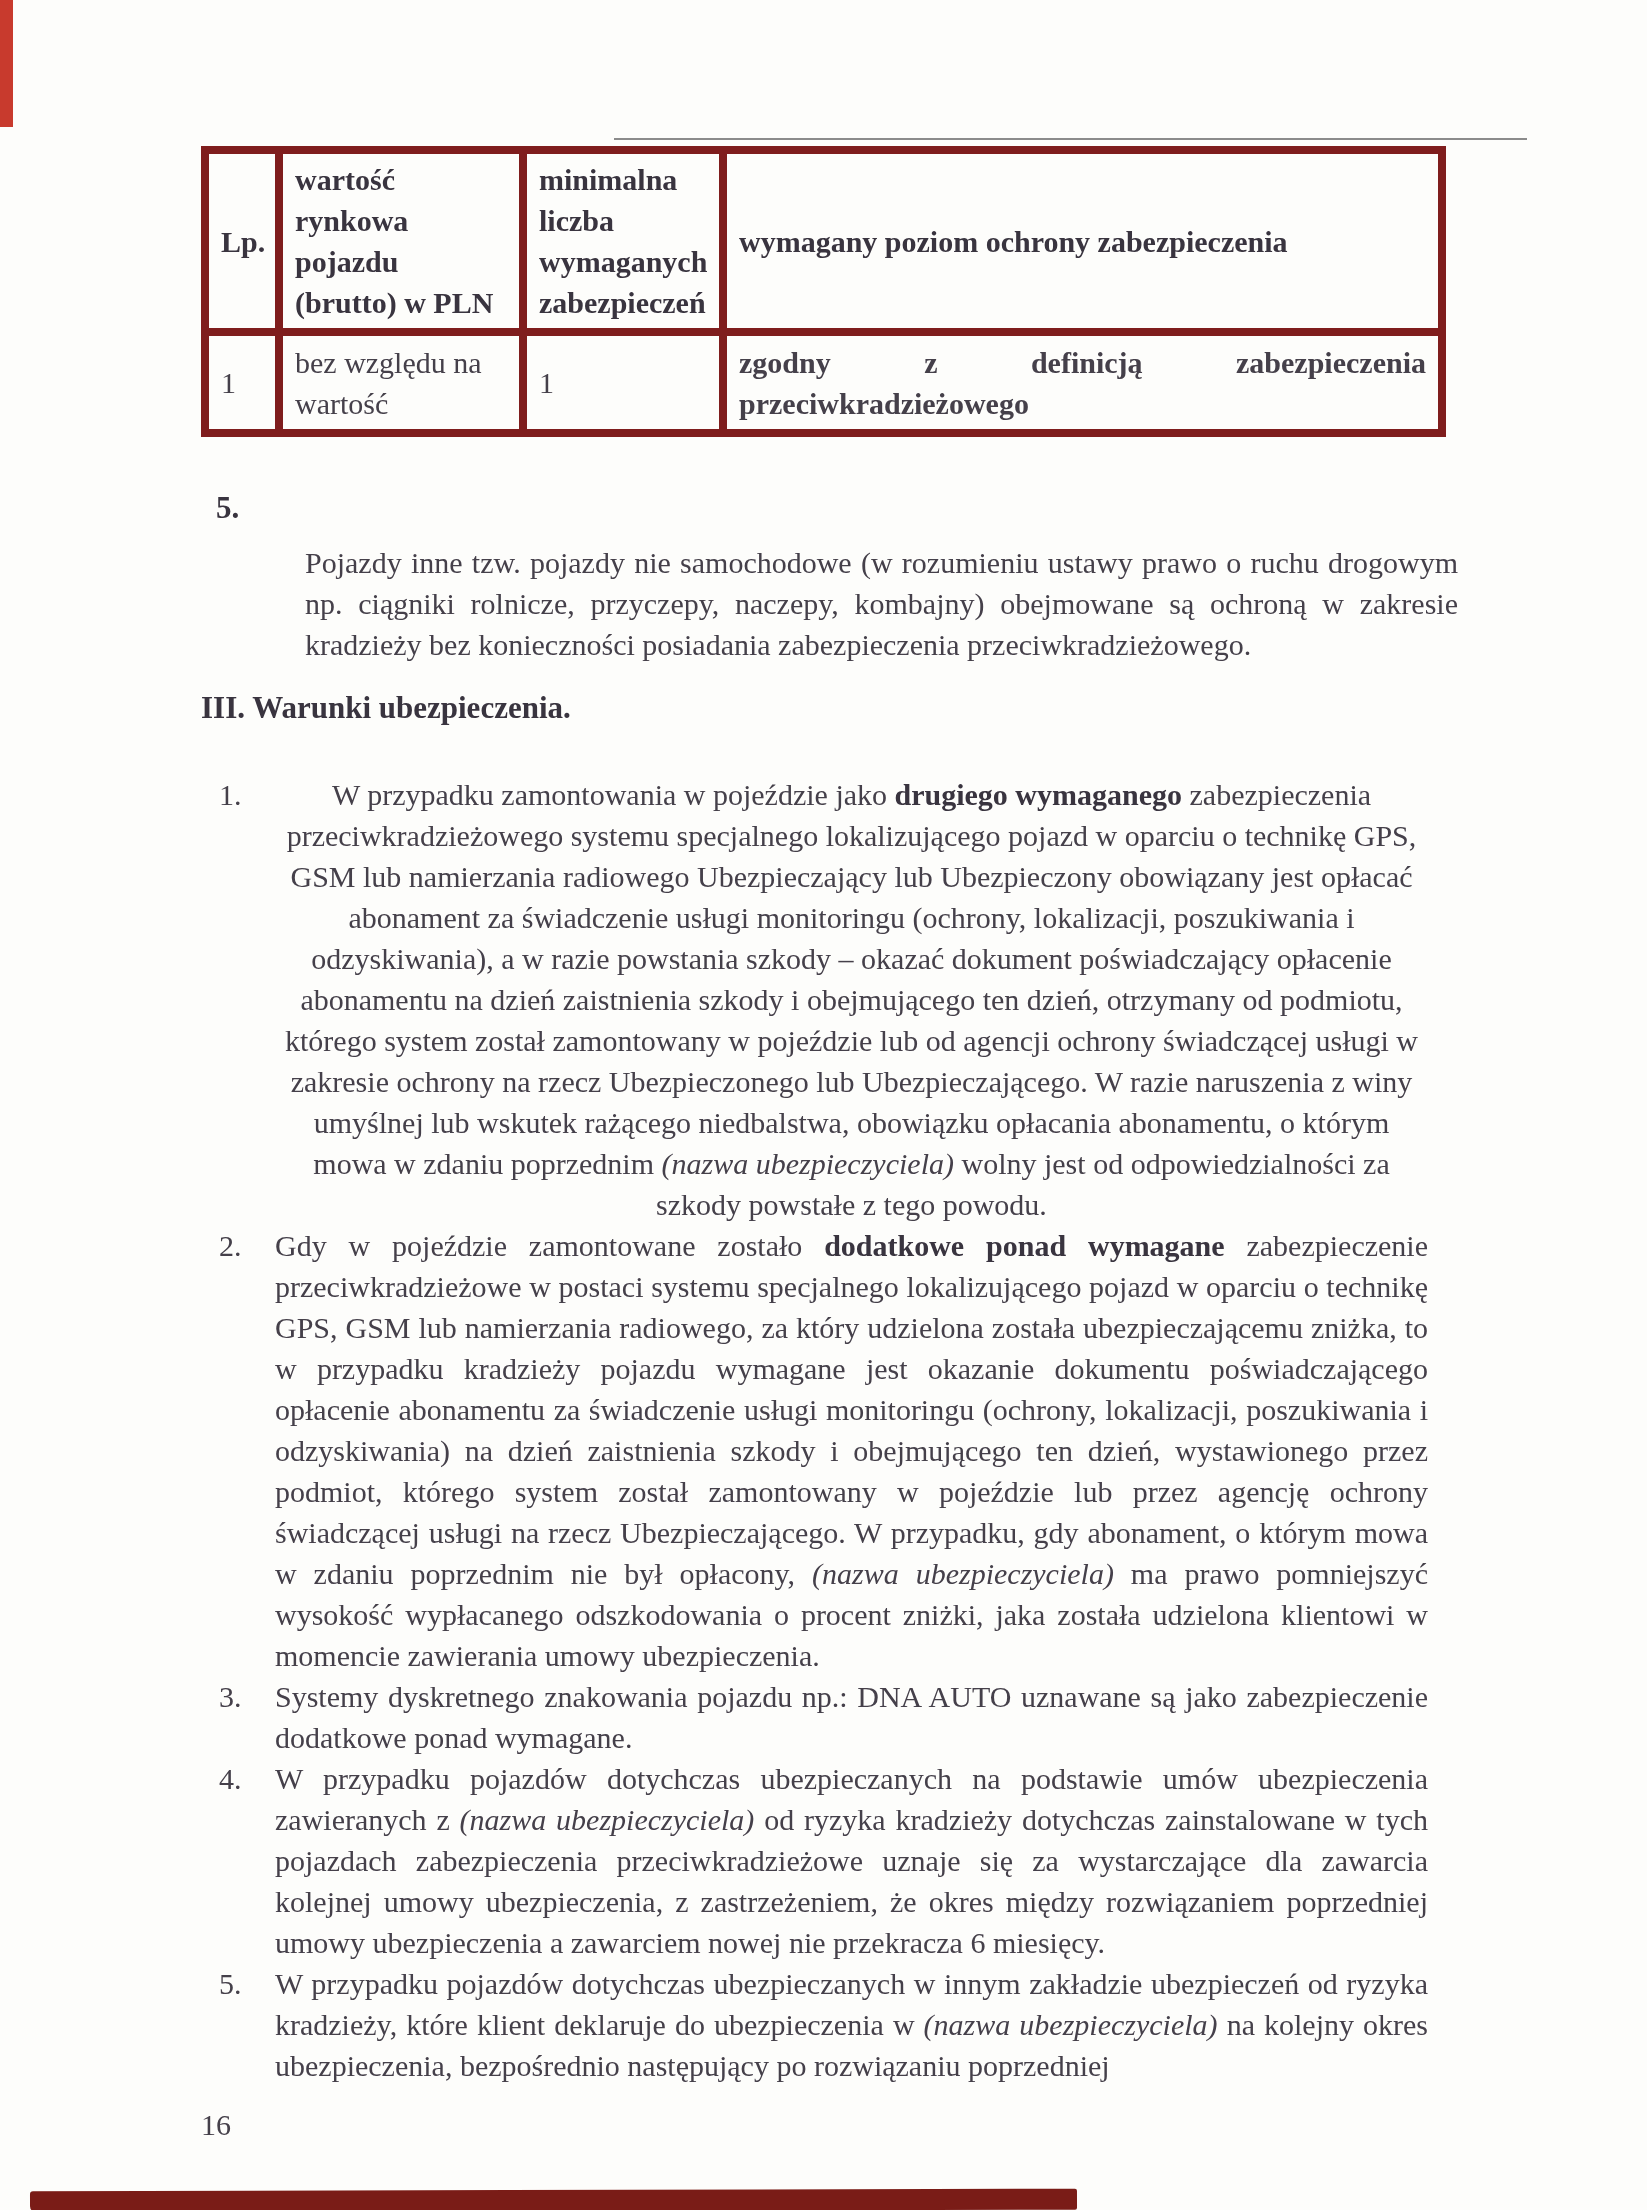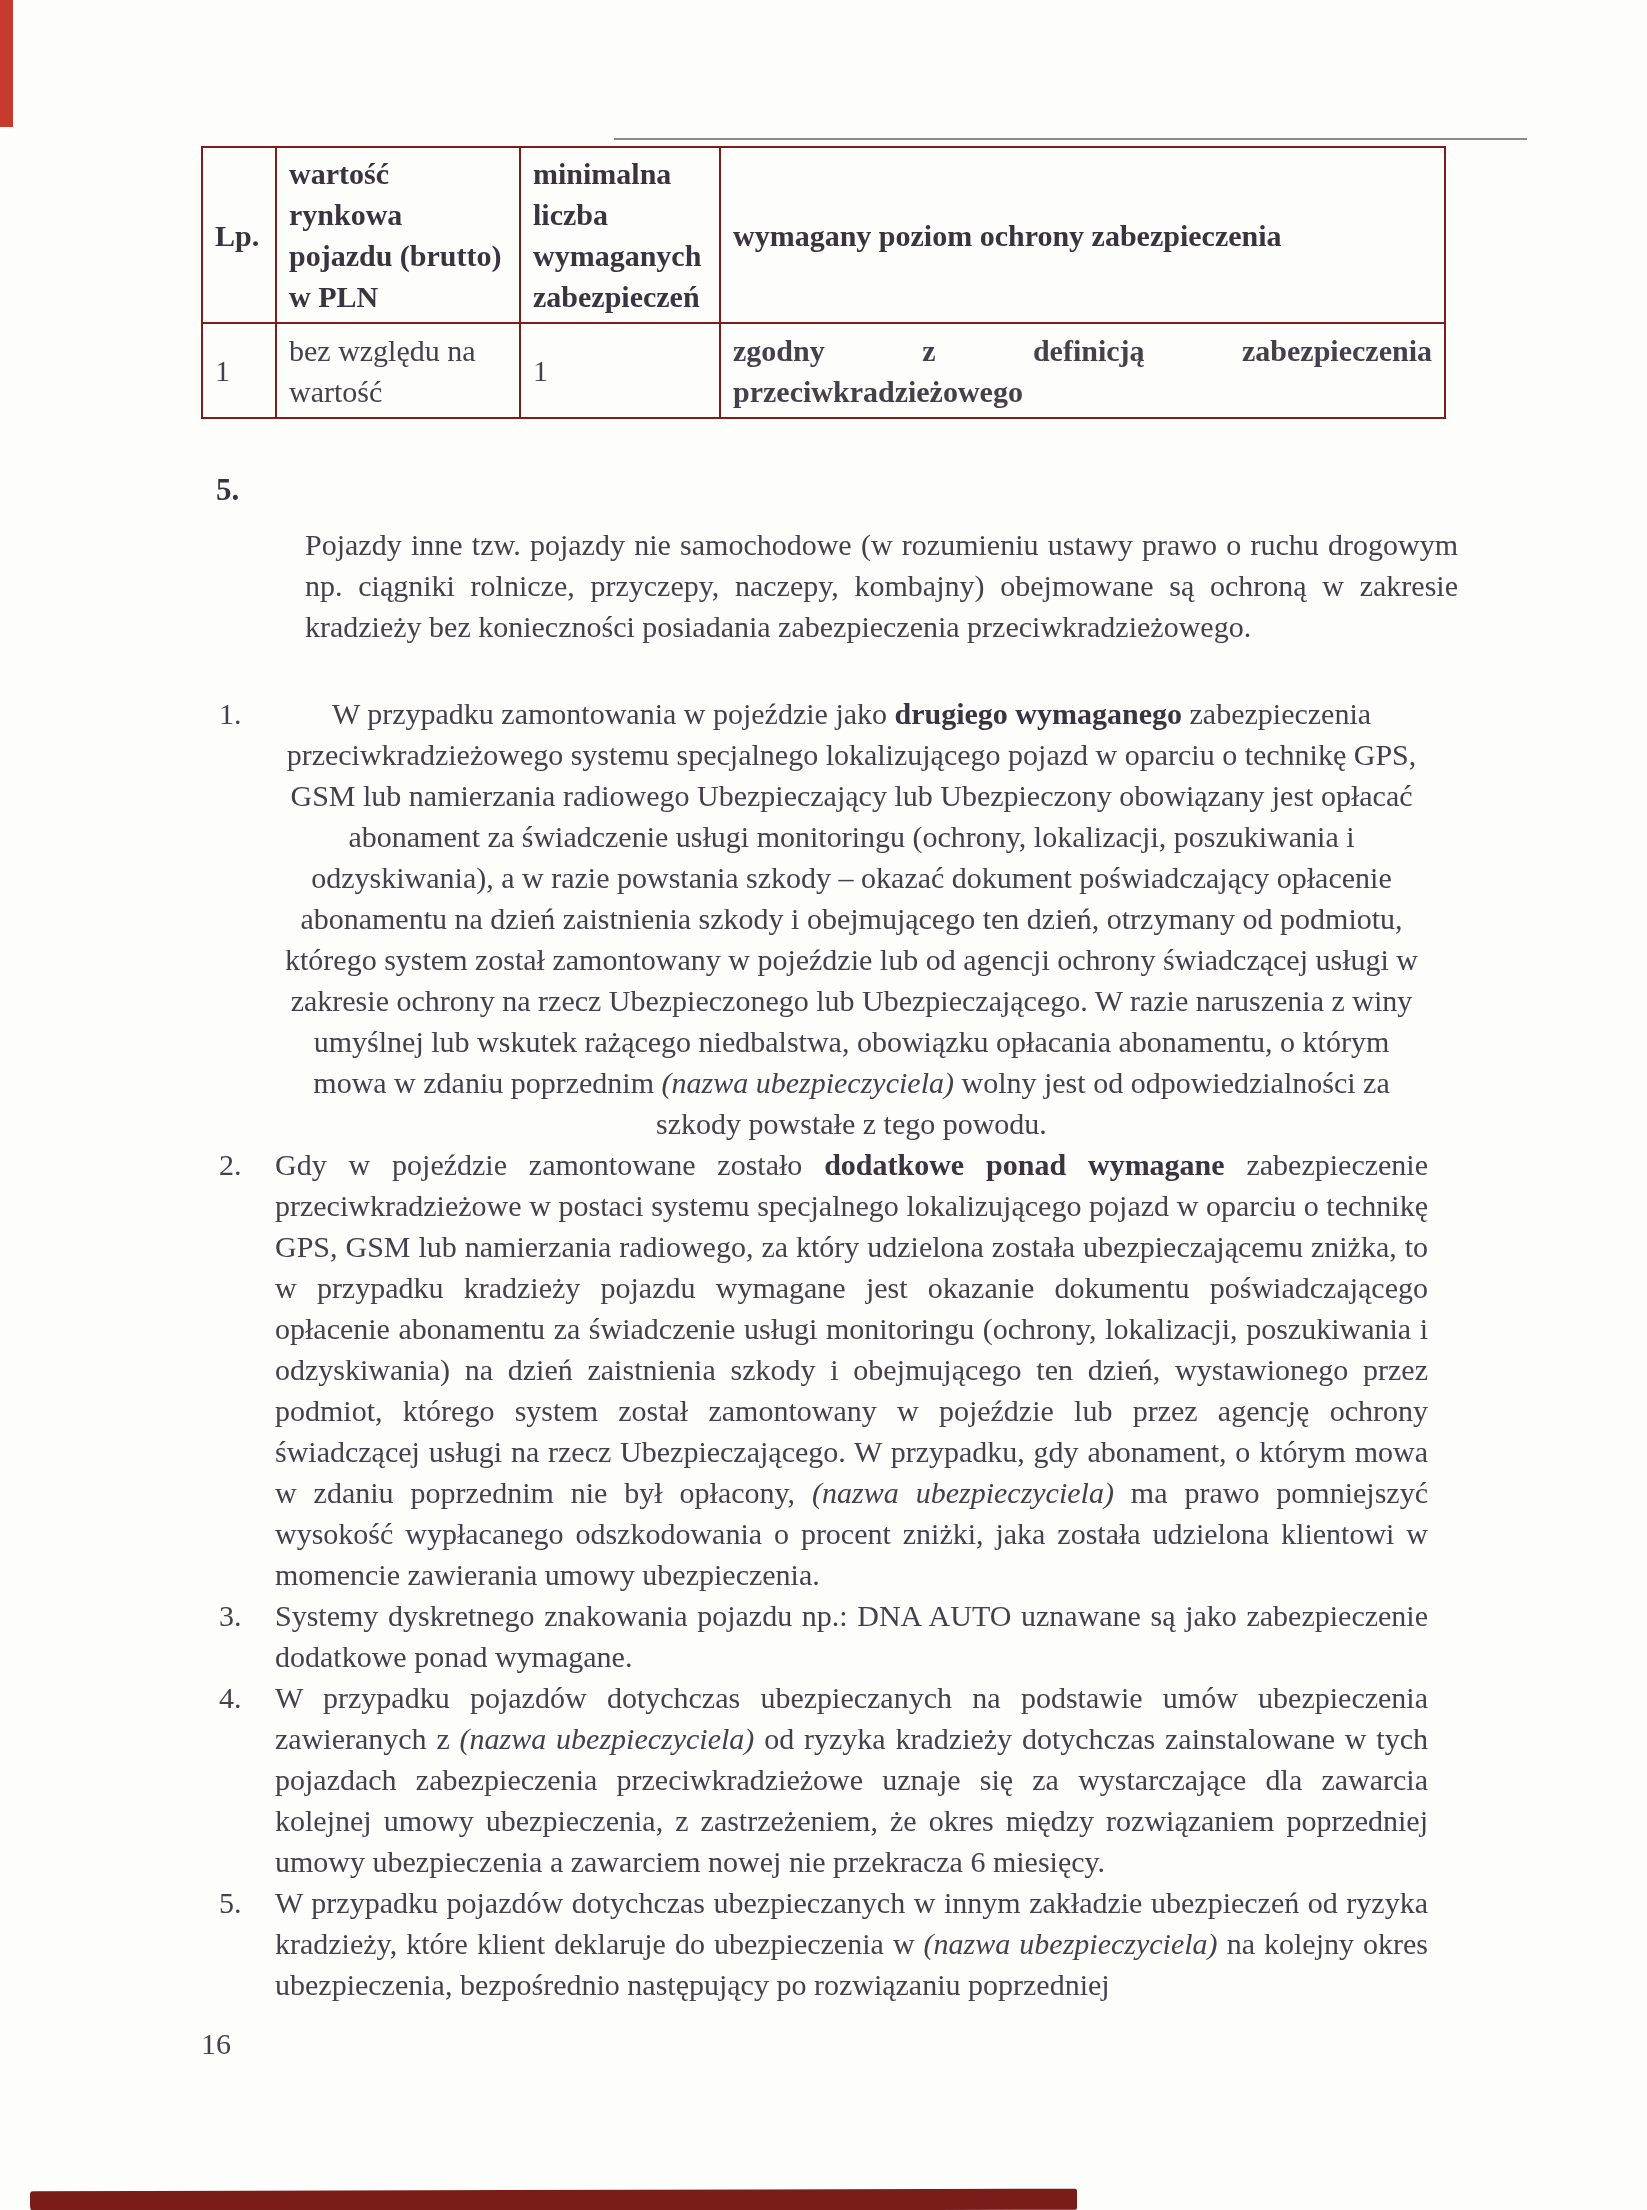--- a/index.html
+++ b/index.html
@@ -22,21 +22,21 @@
   table.doc-table{
     border-collapse:collapse;
     table-layout:fixed;
     width:1245px;
     font-size:30px;
   }
   .doc-table col.c1{width:74px;}
   .doc-table col.c2{width:244px;}
   .doc-table col.c3{width:200px;}
   .doc-table th,.doc-table td{
-    border:2px solid #7f1d1d;
+    border:8px solid #7f1d1d;
     padding:5px 12px;
     vertical-align:middle;
     text-align:left;
     font-weight:normal;
   }
   .doc-table th{
     font-weight:bold;
     color:#39343f;
     height:115px;
   }
@@ -133,20 +133,21 @@
       </tbody>
     </table>
 
     <div class="sec5">
       <div class="sec-head">
         <span class="num">5.</span>
       </div>
       <div class="body">Pojazdy inne tzw. pojazdy nie samochodowe (w rozumieniu ustawy prawo o ruchu drogowym np. ciągniki rolnicze, przyczepy, naczepy, kombajny) obejmowane są ochroną w zakresie kradzieży bez konieczności posiadania zabezpieczenia przeciwkradzieżowego.</div>
     </div>
 
+    <div class="h3">III. Warunki ubezpieczenia.</div>
 
     <div class="cond-list">
       <div class="li">
         <span class="num">1.</span>
         <div class="body"><span>W przypadku zamontowania w pojeździe jako </span><b>drugiego wymaganego</b><span> zabezpieczenia przeciwkradzieżowego systemu specjalnego lokalizującego pojazd w oparciu o technikę GPS, GSM lub namierzania radiowego Ubezpieczający lub Ubezpieczony obowiązany jest opłacać abonament za świadczenie usługi monitoringu (ochrony, lokalizacji, poszukiwania i odzyskiwania), a w razie powstania szkody – okazać dokument poświadczający opłacenie abonamentu na dzień zaistnienia szkody i obejmującego ten dzień, otrzymany od podmiotu, którego system został zamontowany w pojeździe lub od agencji ochrony świadczącej usługi w zakresie ochrony na rzecz Ubezpieczonego lub Ubezpieczającego. W razie naruszenia z winy umyślnej lub wskutek rażącego niedbalstwa, obowiązku opłacania abonamentu, o którym mowa w zdaniu poprzednim </span><em>(nazwa ubezpieczyciela)</em><span> wolny jest od odpowiedzialności za szkody powstałe z tego powodu.</span></div>
       </div>
       <div class="li">
         <span class="num">2.</span>
         <div class="body justify"><span>Gdy w pojeździe zamontowane zostało </span><b>dodatkowe ponad wymagane</b><span> zabezpieczenie przeciwkradzieżowe w postaci systemu specjalnego lokalizującego pojazd w oparciu o technikę GPS, GSM lub namierzania radiowego, za który udzielona została ubezpieczającemu zniżka, to w przypadku kradzieży pojazdu wymagane jest okazanie dokumentu poświadczającego opłacenie abonamentu za świadczenie usługi monitoringu (ochrony, lokalizacji, poszukiwania i odzyskiwania) na dzień zaistnienia szkody i obejmującego ten dzień, wystawionego przez podmiot, którego system został zamontowany w pojeździe lub przez agencję ochrony świadczącej usługi na rzecz Ubezpieczającego. W przypadku, gdy abonament, o którym mowa w zdaniu poprzednim nie był opłacony, </span><em>(nazwa ubezpieczyciela)</em><span> ma prawo pomniejszyć wysokość wypłacanego odszkodowania o procent zniżki, jaka została udzielona klientowi w momencie zawierania umowy ubezpieczenia.</span></div>
       </div>

